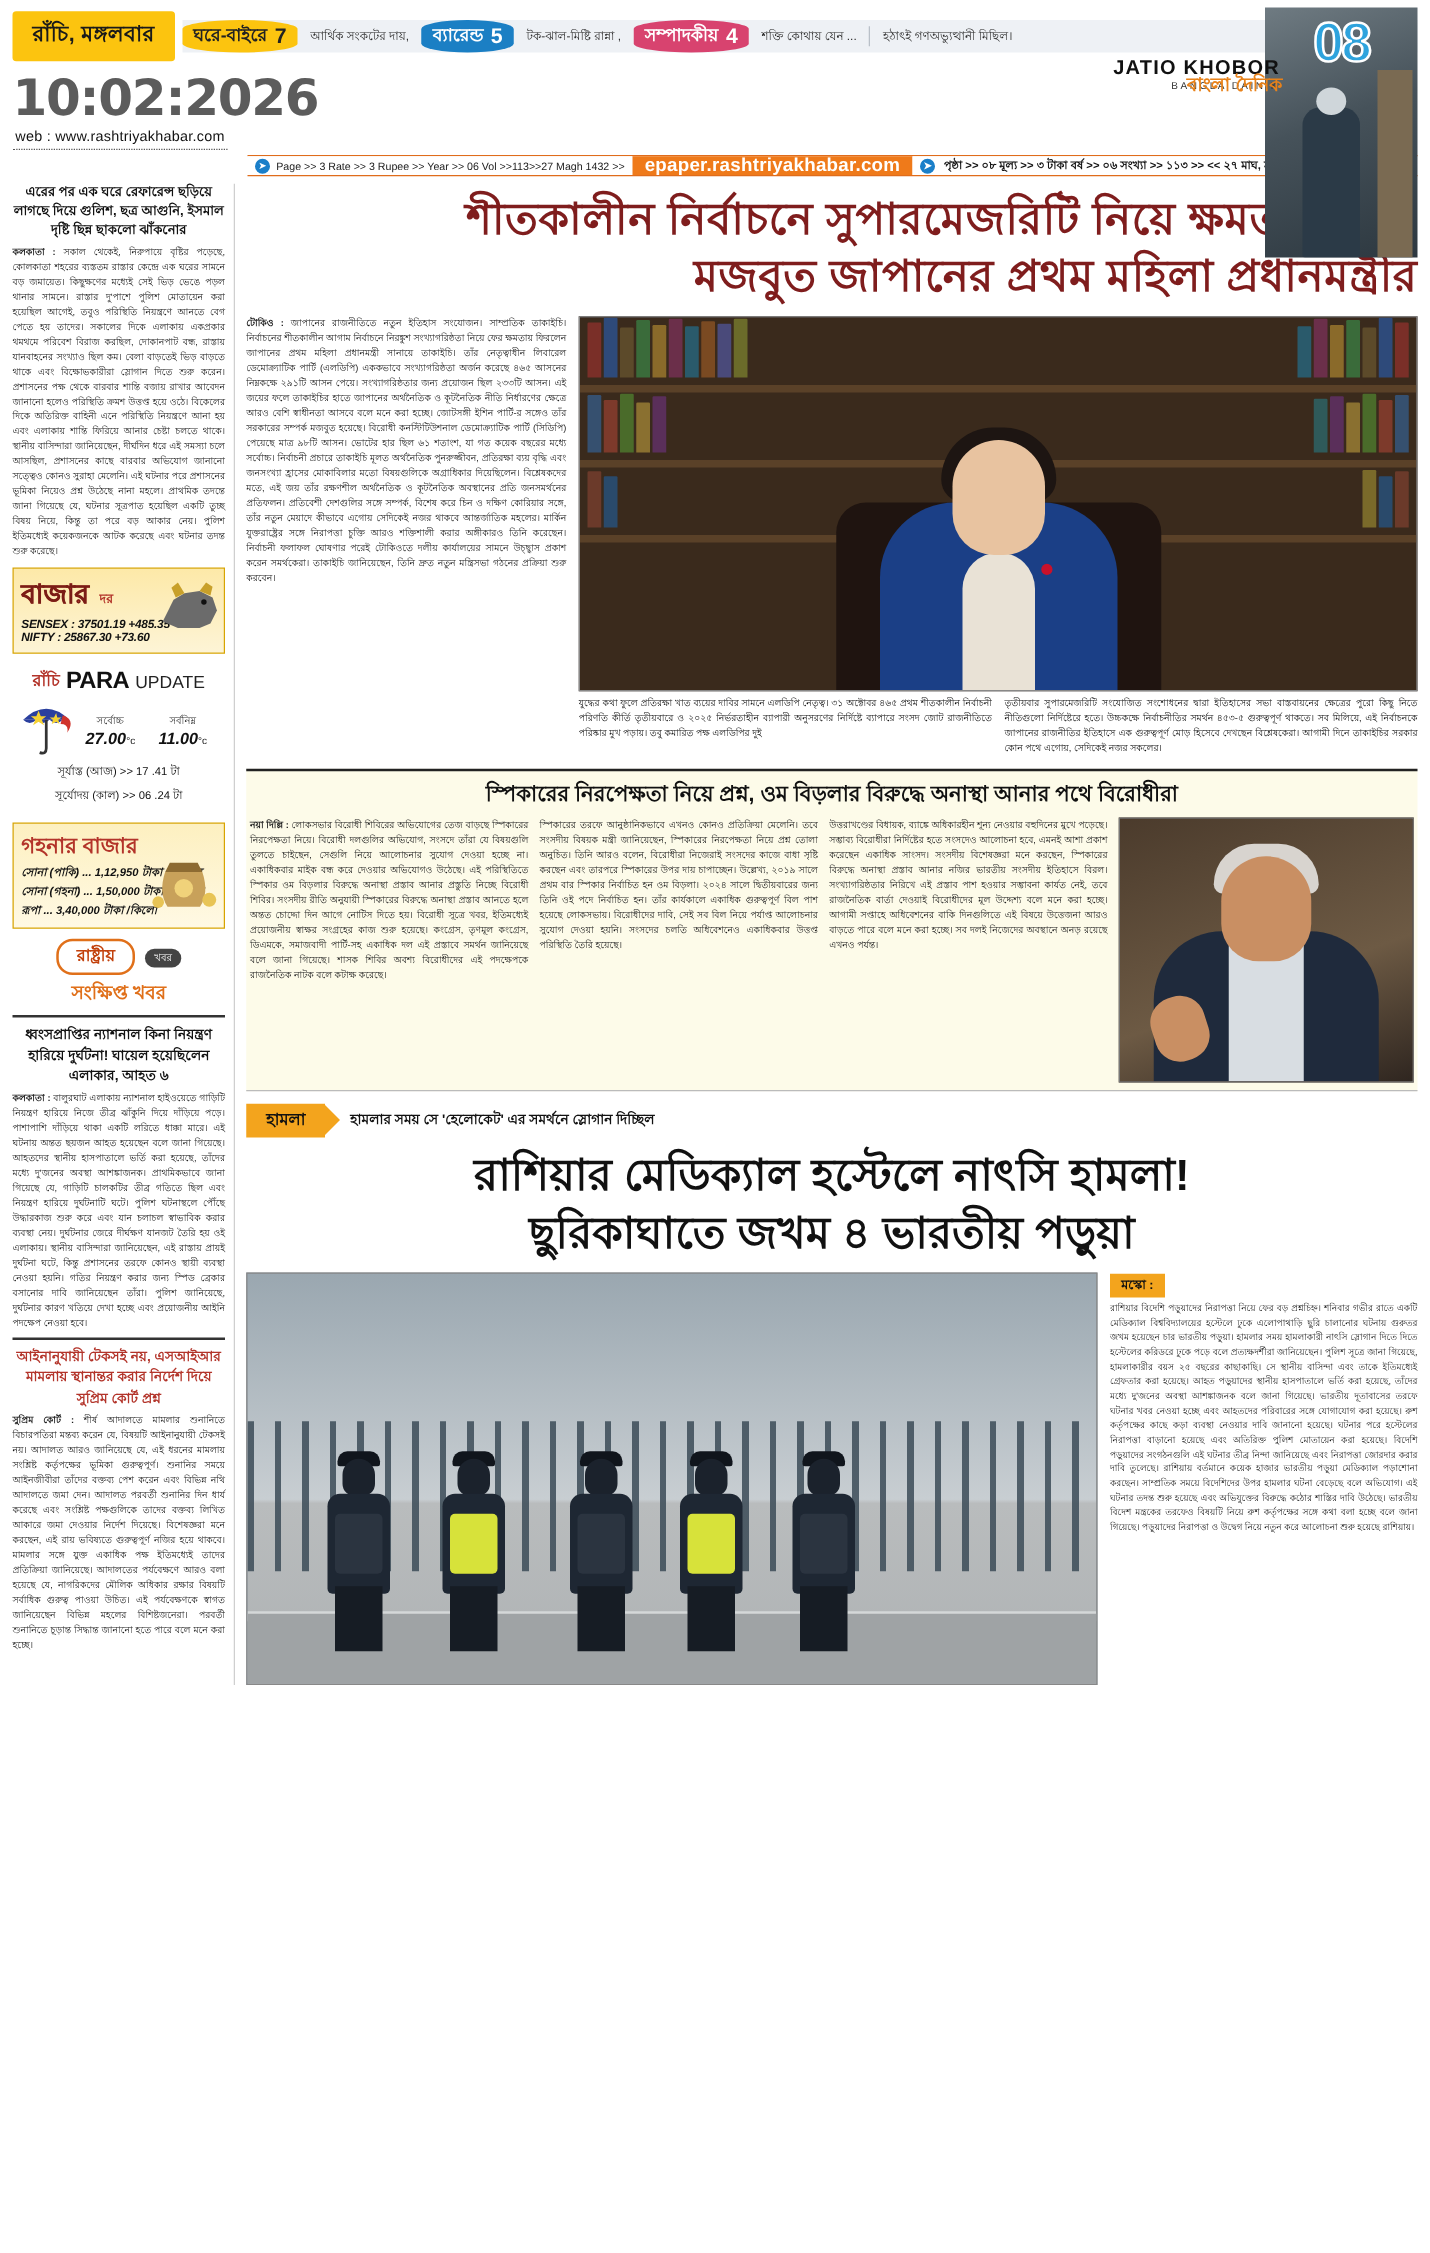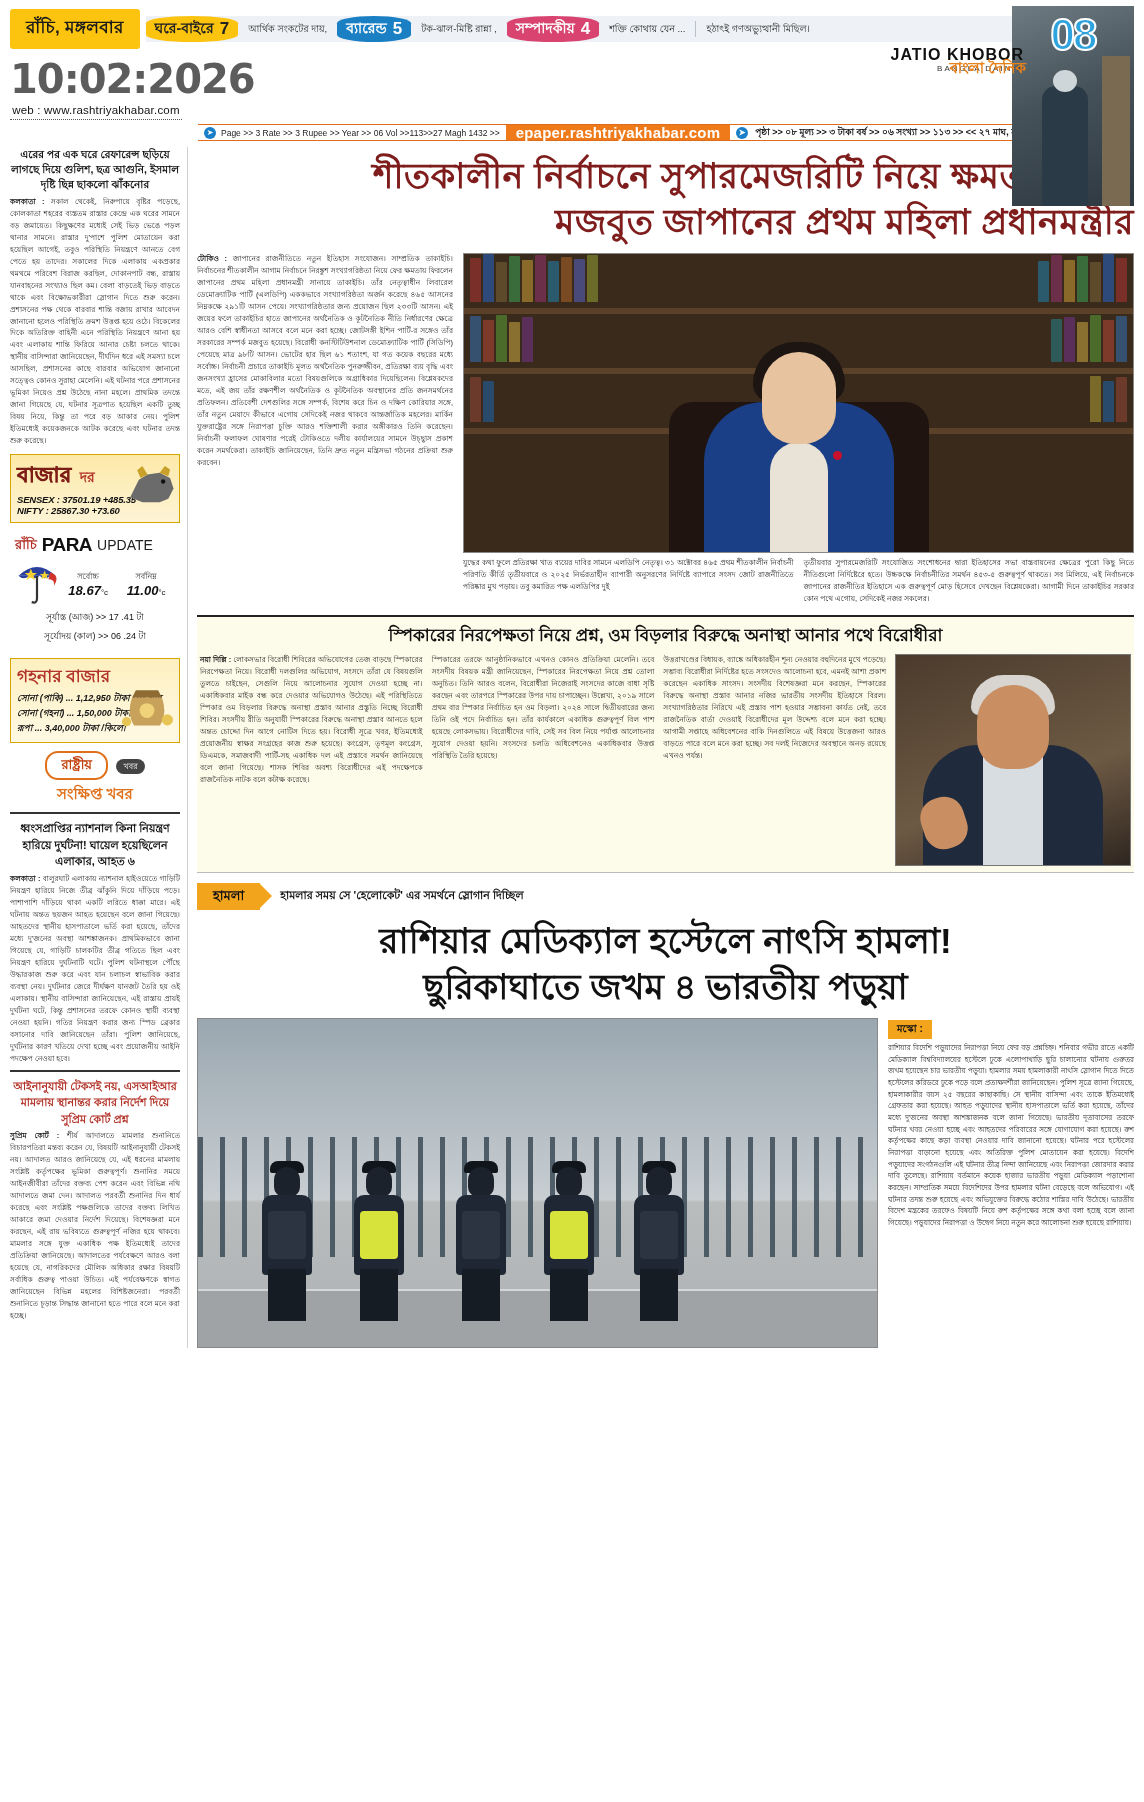--- a/index.html
+++ b/index.html
@@ -84,26 +84,26 @@
   .col-main { flex:1; padding-left:9px; }
 
   .kicker { font-size:10.5px; font-weight:bold; line-height:1.45; text-align:center; color:#111; margin-bottom:3px; }
   .micro { font-size:7.4px; line-height:1.62; text-align:justify; color:#1a1a1a; }
   .lead-in { font-weight:bold; }
 
   
   .wbox { border:1px solid #d8a400; margin:7px 0; position:relative; overflow:hidden; background:#fff; }
   .bazar { background:linear-gradient(180deg,#fde9a8,#fdf4d6); padding:4px 6px 6px 6px; }
   .bazar-title { font-size:21px; font-weight:bold; color:#b3342a; -webkit-text-stroke:0.4px #7a1d16; }
-  .bazar-sub { font-size:14px; color:#b3342a; font-weight:bold; display:inline-block; margin-left:4px; }
+  .bazar-sub { font-size:10px; color:#b3342a; font-weight:bold; display:inline-block; margin-left:4px; }
   .bazar-line { font-size:9.5px; font-weight:bold; font-style:italic; color:#111; letter-spacing:-.2px; }
   .bull { position:absolute; right:2px; top:2px; width:52px; height:56px; }
 
   .para-box { padding:4px 5px 7px 5px; border:none; }
-  .para-head { display:flex; align-items:center; gap:5px; }
+  .para-head { display:flex; align-items:center; gap:5px;justify-content:center; }
   .para-city { font-size:13px; font-weight:bold; color:#b3342a; }
   .para-word { font-size:19px; font-weight:bold; color:#111; letter-spacing:-.5px; }
   .para-upd { font-size:14px; color:#222; }
   .umbrella { width:44px; height:50px; position:relative; }
   .temp-row { display:flex; justify-content:space-around; font-size:8px; color:#333; margin-top:14px; }
   .temp-vals { display:flex; justify-content:space-around; font-size:13px; font-weight:bold; font-style:italic; color:#111; }
   .temp-vals span small { font-size:8px; font-weight:normal; font-style:normal; }
   .sun-row { font-size:9px; color:#111; margin-top:4px; text-align:center; }
 
   .gold { background:linear-gradient(180deg,#fdf0c0,#fff9e4); padding:4px 6px 6px 6px; position:relative; }
@@ -296,21 +296,21 @@
             <polygon points="18,14 20,19 25,19 21,22 23,27 18,24 13,27 15,22 11,19 16,19" fill="#f5d132"></polygon>
             <polygon points="34,16 35,20 39,20 36,22 37,26 34,24 30,26 31,22 28,20 32,20" fill="#f5d132"></polygon>
             <path d="M40 18 Q52 22 44 34 Q46 26 38 26 Z" fill="#d0342c"></path>
           </svg>
           <div style="flex:1;">
             <div class="temp-row">
               <span>সর্বোচ্চ</span>
               <span>সর্বনিম্ন</span>
             </div>
             <div class="temp-vals">
-              <span><span>18.67</span><small>°c</small></span>
+              <span><span>27.00</span><small>°c</small></span>
               <span><span>11.00</span><small>°c</small></span>
             </div>
           </div>
         </div>
         <div class="sun-row">সূর্যাস্ত (আজ) &gt;&gt; 17 .41 টা</div>
         <div class="sun-row">সূর্যোদয় (কাল) &gt;&gt; 06 .24 টা</div>
       </div>
 
       <div class="wbox gold">
         <div class="gold-title">গহনার বাজার</div>

